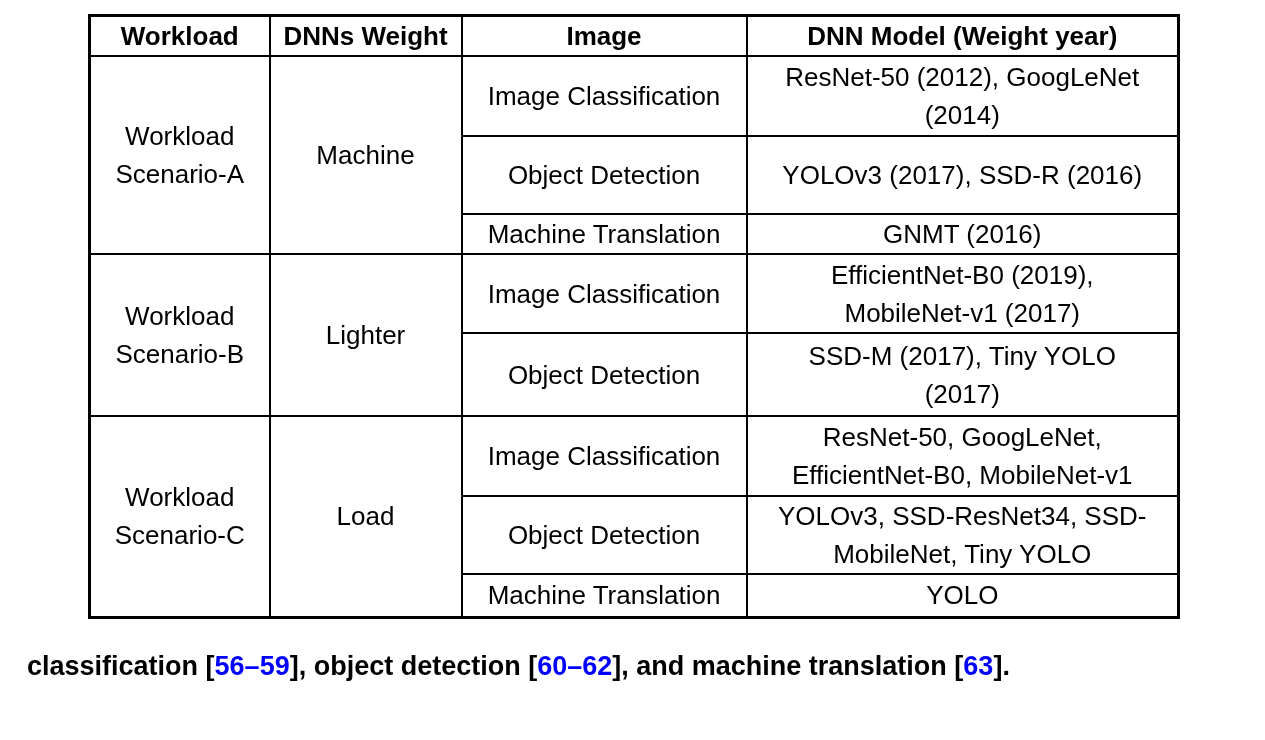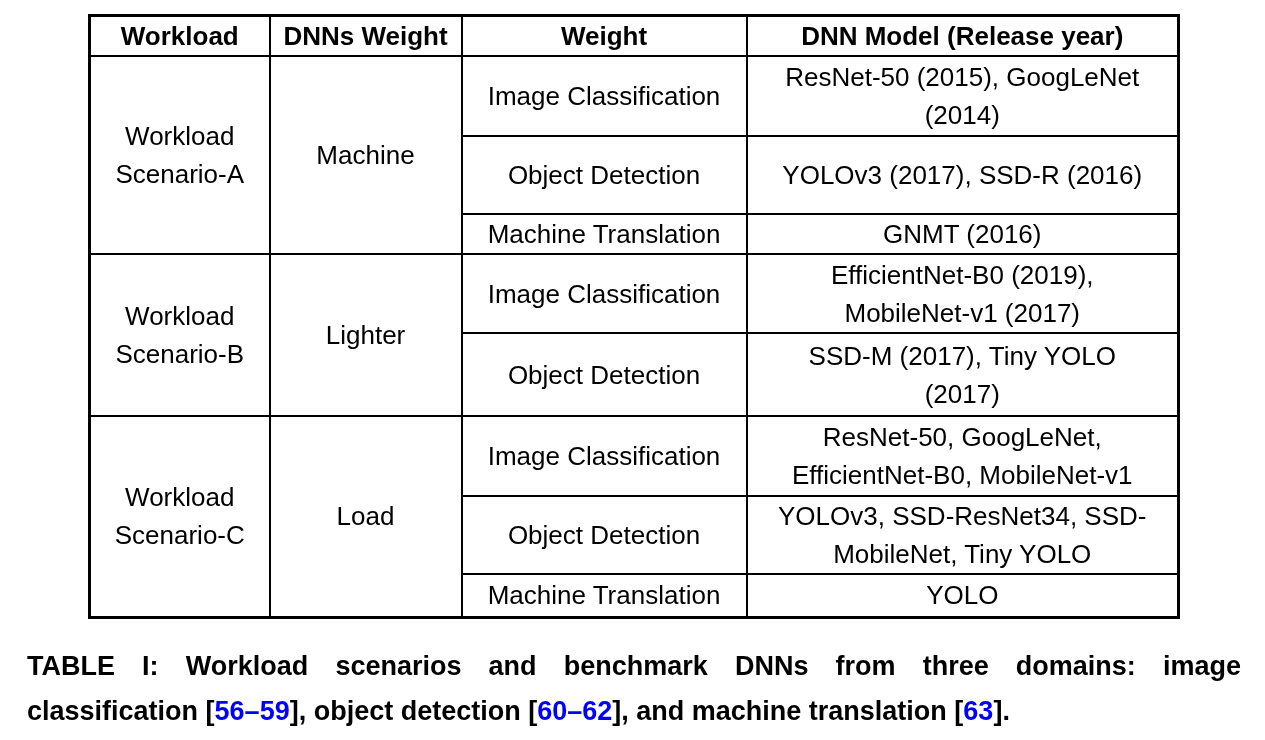--- a/index.html
+++ b/index.html
@@ -62,32 +62,32 @@
     <colgroup>
       <col style="width:180px">
       <col style="width:192px">
       <col style="width:285px">
       <col style="width:432px">
     </colgroup>
     <thead>
       <tr class="header-row" style="height:38px">
         <th>Workload</th>
         <th>DNNs Weight</th>
-        <th>Weight</th>
-        <th>DNN Model (Release year)</th>
+        <th>Image</th>
+        <th>DNN Model (Weight year)</th>
       </tr>
     </thead>
     <tbody>
 
       <tr style="height:80px">
         <td rowspan="3">Workload
 Scenario-A</td>
         <td rowspan="3">Machine</td>
         <td>Image Classification</td>
-        <td>ResNet-50 (2015), GoogLeNet
+        <td>ResNet-50 (2012), GoogLeNet
 (2014)</td>
       </tr>
       <tr style="height:78px">
         <td>Object Detection</td>
         <td>YOLOv3 (2017), SSD-R (2016)</td>
       </tr>
       <tr style="height:38px">
         <td>Machine Translation</td>
         <td>GNMT (2016)</td>
       </tr>
@@ -120,17 +120,16 @@
 MobileNet, Tiny YOLO</td>
       </tr>
       <tr style="height:43px">
         <td>Machine Translation</td>
         <td>YOLO</td>
       </tr>
     </tbody>
   </table>
 
   <div class="caption">
-    <span class="cap-line cap-justify"><span>TABLE I: Workload scenarios and benchmark DNNs from three domains: image</span></span>
     <span class="cap-line"><span>classification [</span><span class="cite">56–59</span><span>], object detection [</span><span class="cite">60–62</span><span>], and machine translation [</span><span class="cite">63</span><span>].</span></span>
   </div>
 
 </div>
 
 </body></html>

